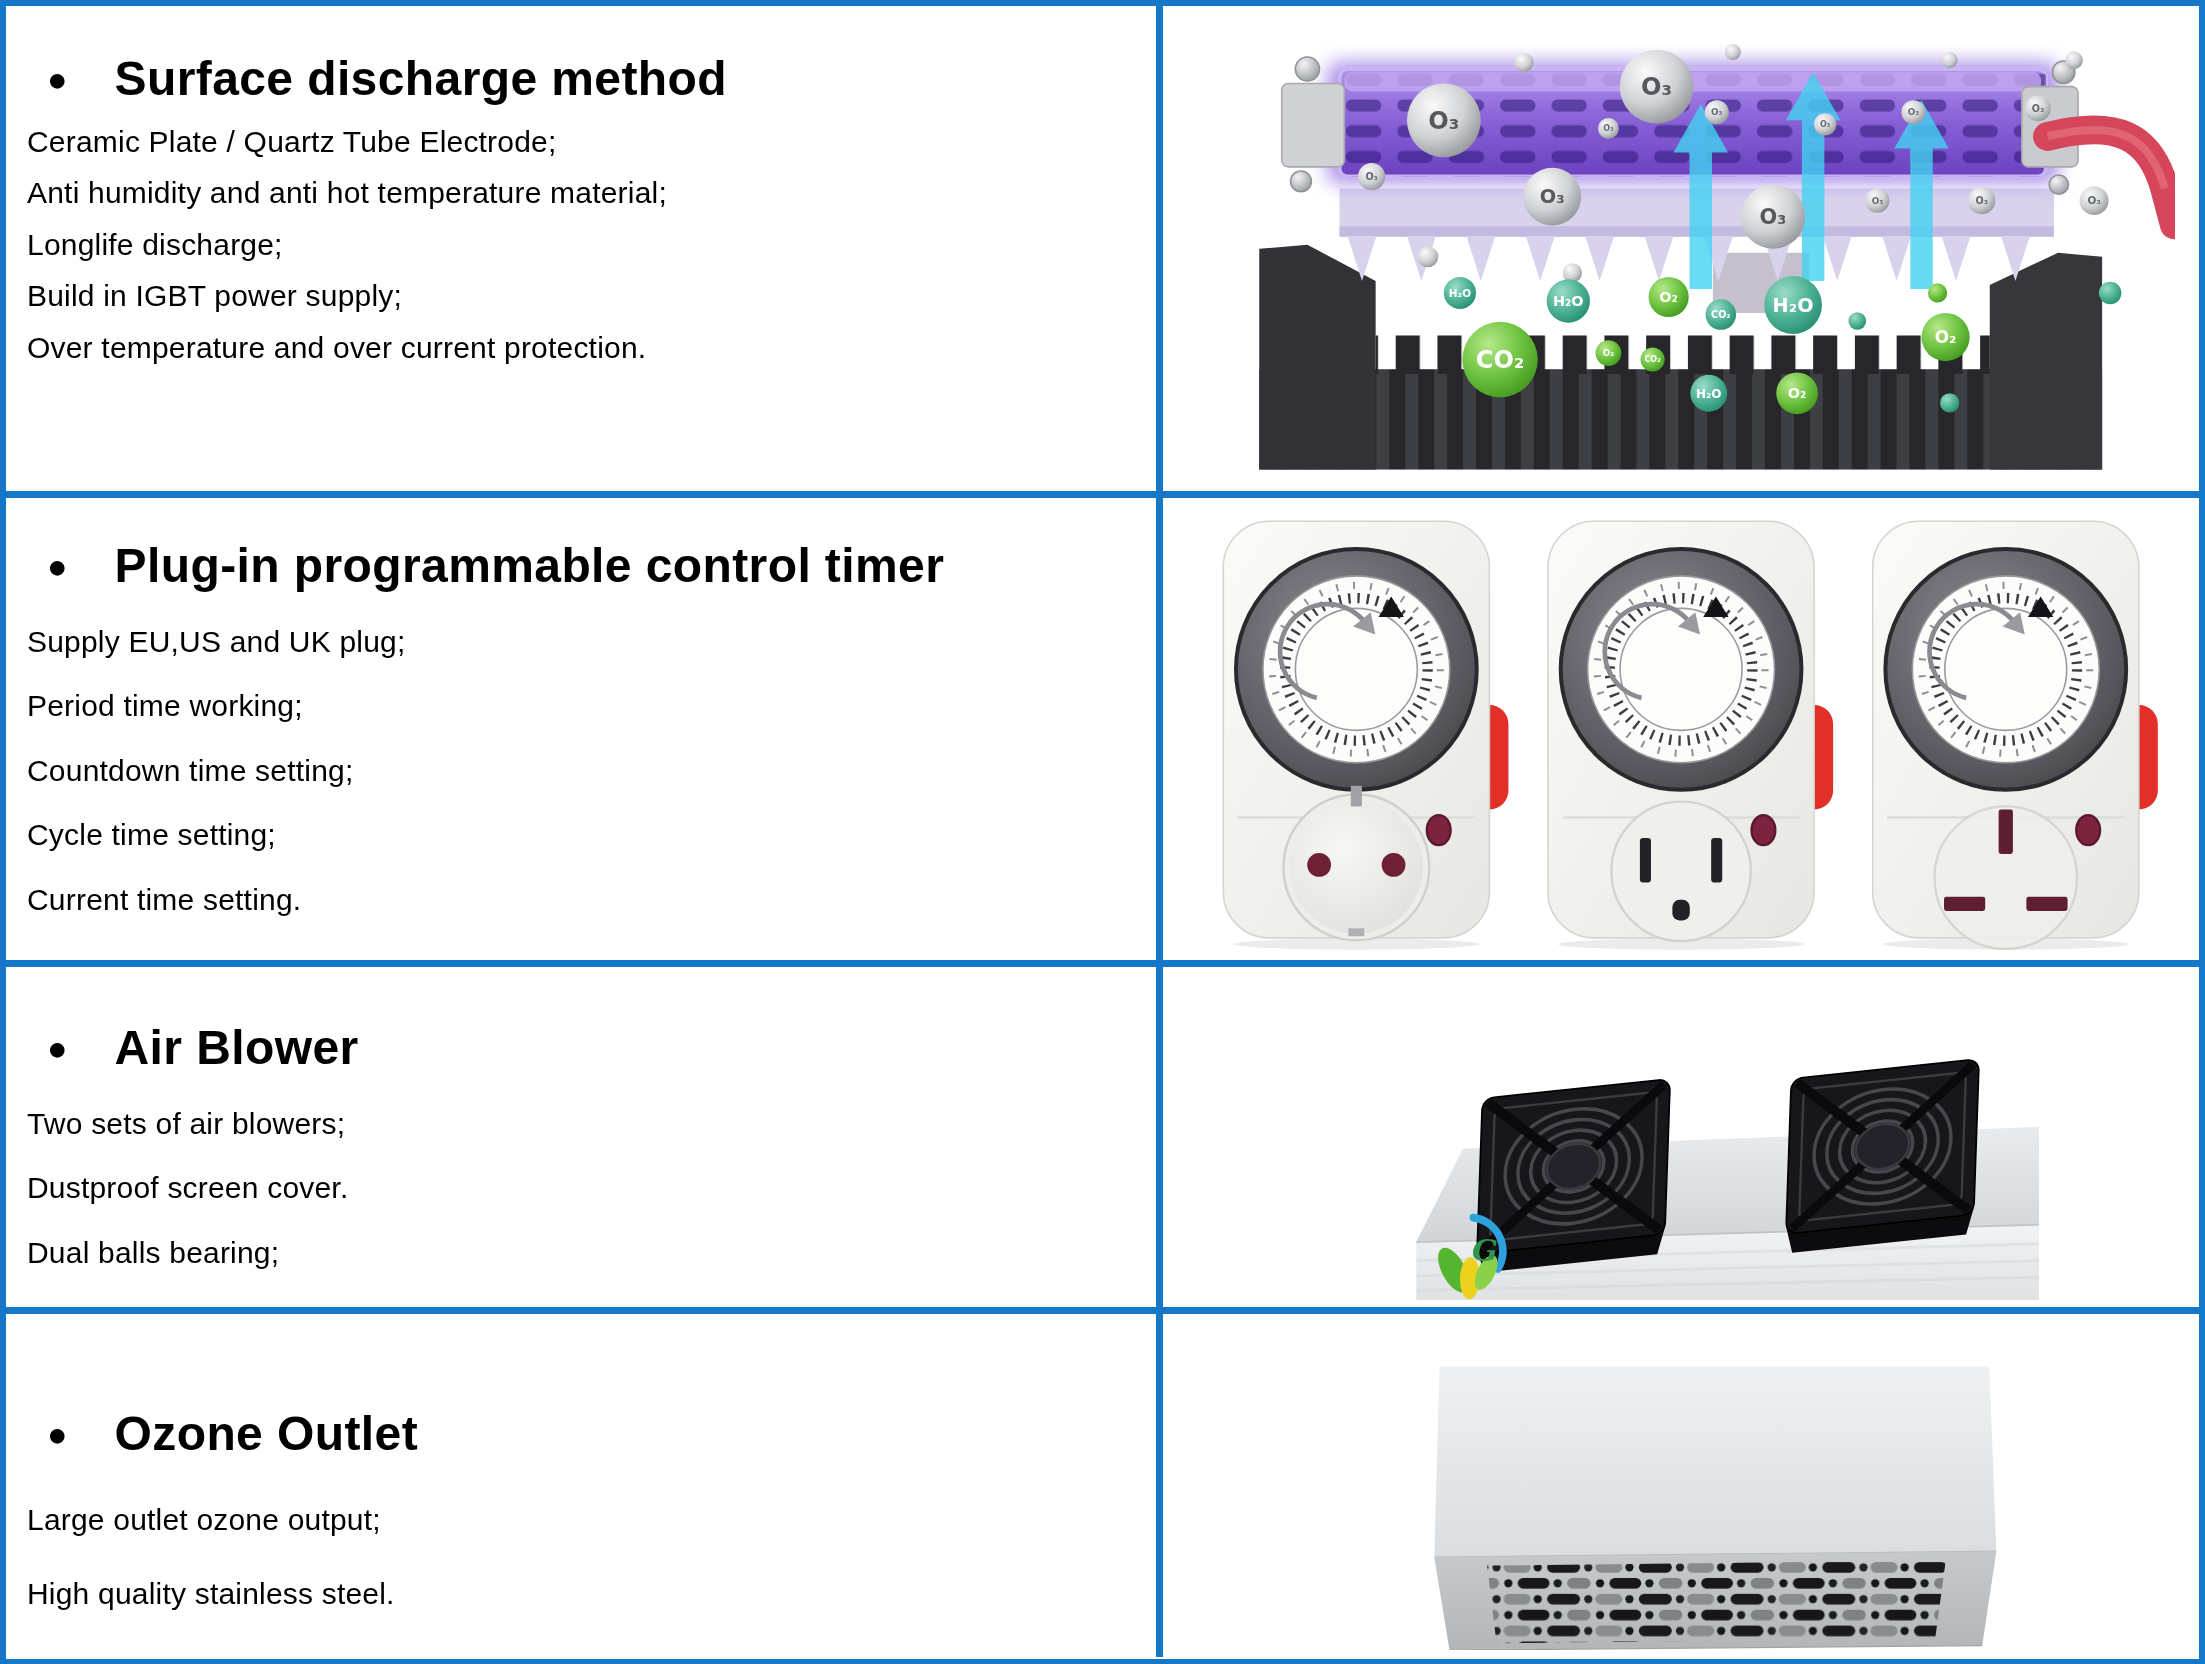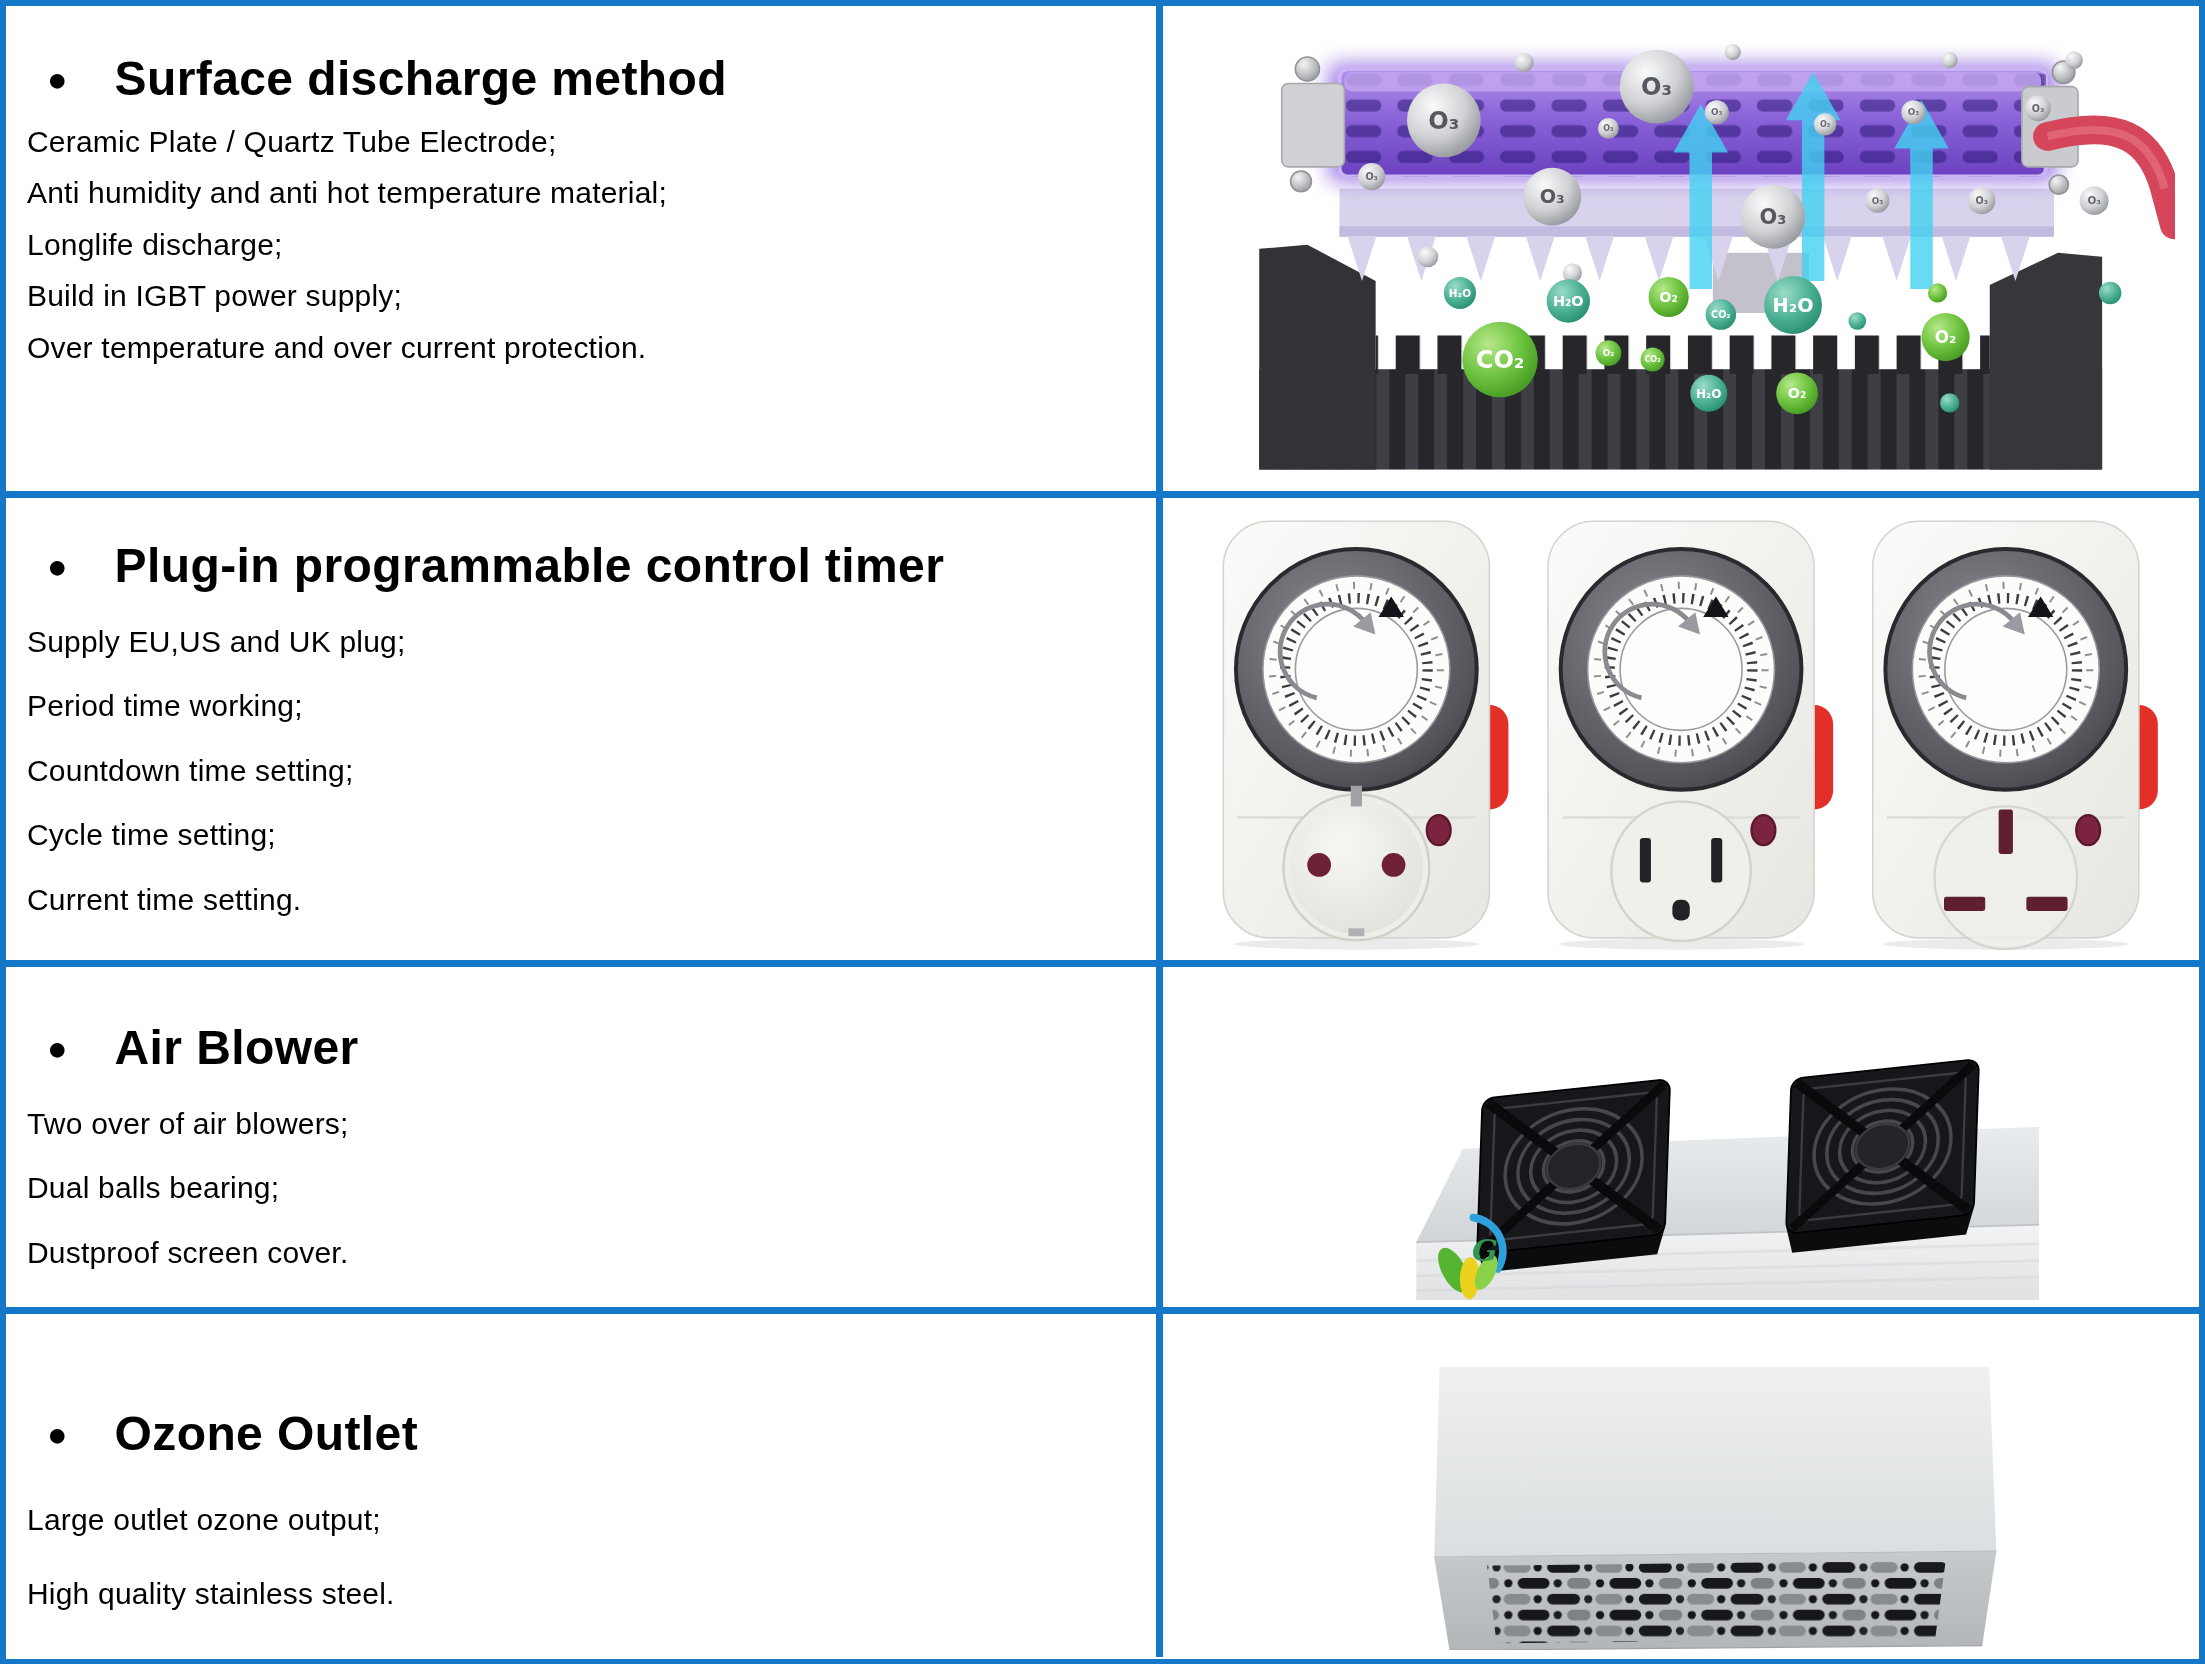--- a/index.html
+++ b/index.html
@@ -338,23 +338,23 @@
       </svg>
     </div>
   </div>
 
   <div class="row r3">
     <div class="text-cell">
       <div class="title-row">
         <span class="bullet">●</span>
         <span class="title">Air Blower</span>
       </div>
-      <p class="line">Two over of air blowers;</p>
+      <p class="line">Two sets of air blowers;</p>
+      <p class="line">Dustproof screen cover.</p>
       <p class="line">Dual balls bearing;</p>
-      <p class="line">Dustproof screen cover.</p>
     </div>
     <div class="image-cell">
       <svg viewBox="0 0 1230 560">
         <defs>
           <linearGradient id="topG" x1="0" y1="0" x2="0" y2="1">
             <stop offset="0" stop-color="#e9ecee"></stop>
               <stop offset="1" stop-color="#d2d5d8"></stop>
           </linearGradient>
           <linearGradient id="frontG" x1="0" y1="0" x2="0" y2="1">
             <stop offset="0" stop-color="#f2f3f4"></stop>

